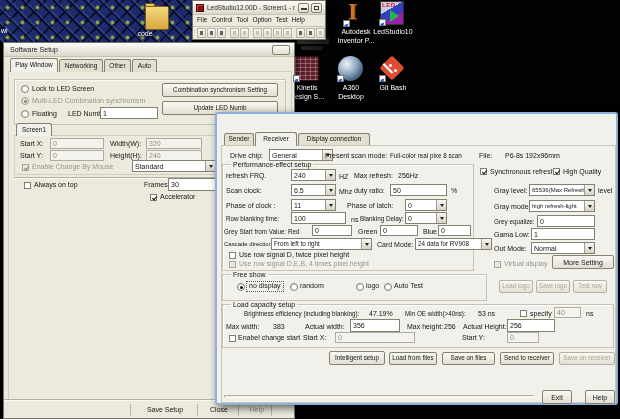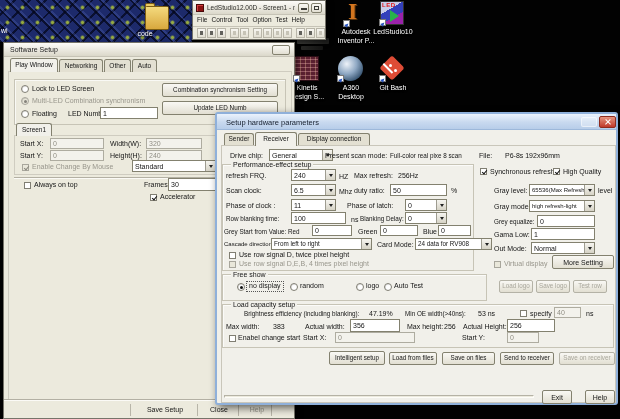--- a/index.html
+++ b/index.html
@@ -241,25 +241,20 @@
     <span class="tick" style="left:126px;top:361px;height:12px"></span>
     <div class="lbl" style="left:132px;top:363px;width:58px;text-align:center">Save Setup</div>
     <span class="tick" style="left:193px;top:361px;height:12px"></span>
     <div class="lbl" style="left:197px;top:363px;width:36px;text-align:center">Close</div>
     <span class="tick" style="left:234px;top:361px;height:12px"></span>
     <div class="lbl dis-t" style="left:238px;top:363px;width:30px;text-align:center">Help</div>
     <span class="tick" style="left:267px;top:361px;height:12px"></span>
   </div>
 
   <div id="hw">
-    <div id="hw-tbar">
-      <div class="lbl" style="left:9px;top:4px;font-size:7.5px;color:#17202e">Setup hardware parameters</div>
-      <div style="position:absolute;left:364px;top:3px;width:16px;height:10px;background:rgba(255,255,255,.3);border:1px solid rgba(255,255,255,.5);border-radius:2px"></div>
-      <div class="xbtn" style="left:382px;top:2px;width:17px;height:12px"></div>
-    </div>
 
     <div class="tab" style="left:7px;top:19px;width:30px;height:12px;font-size:6.5px">Sender</div>
     <div class="tab sel" style="left:38px;top:18px;width:42px;height:14px;font-size:6.5px">Receiver</div>
     <div class="tab" style="left:81px;top:19px;width:72px;height:12px;font-size:6.5px">Display connection</div>
     <div id="hw-panel"></div>
 
     <div class="lbl" style="left:13px;top:38px">Drive chip:</div>
     <div class="cmb" style="left:52px;top:35px;width:64px;height:12px">
         <span>General</span>
       </div>

